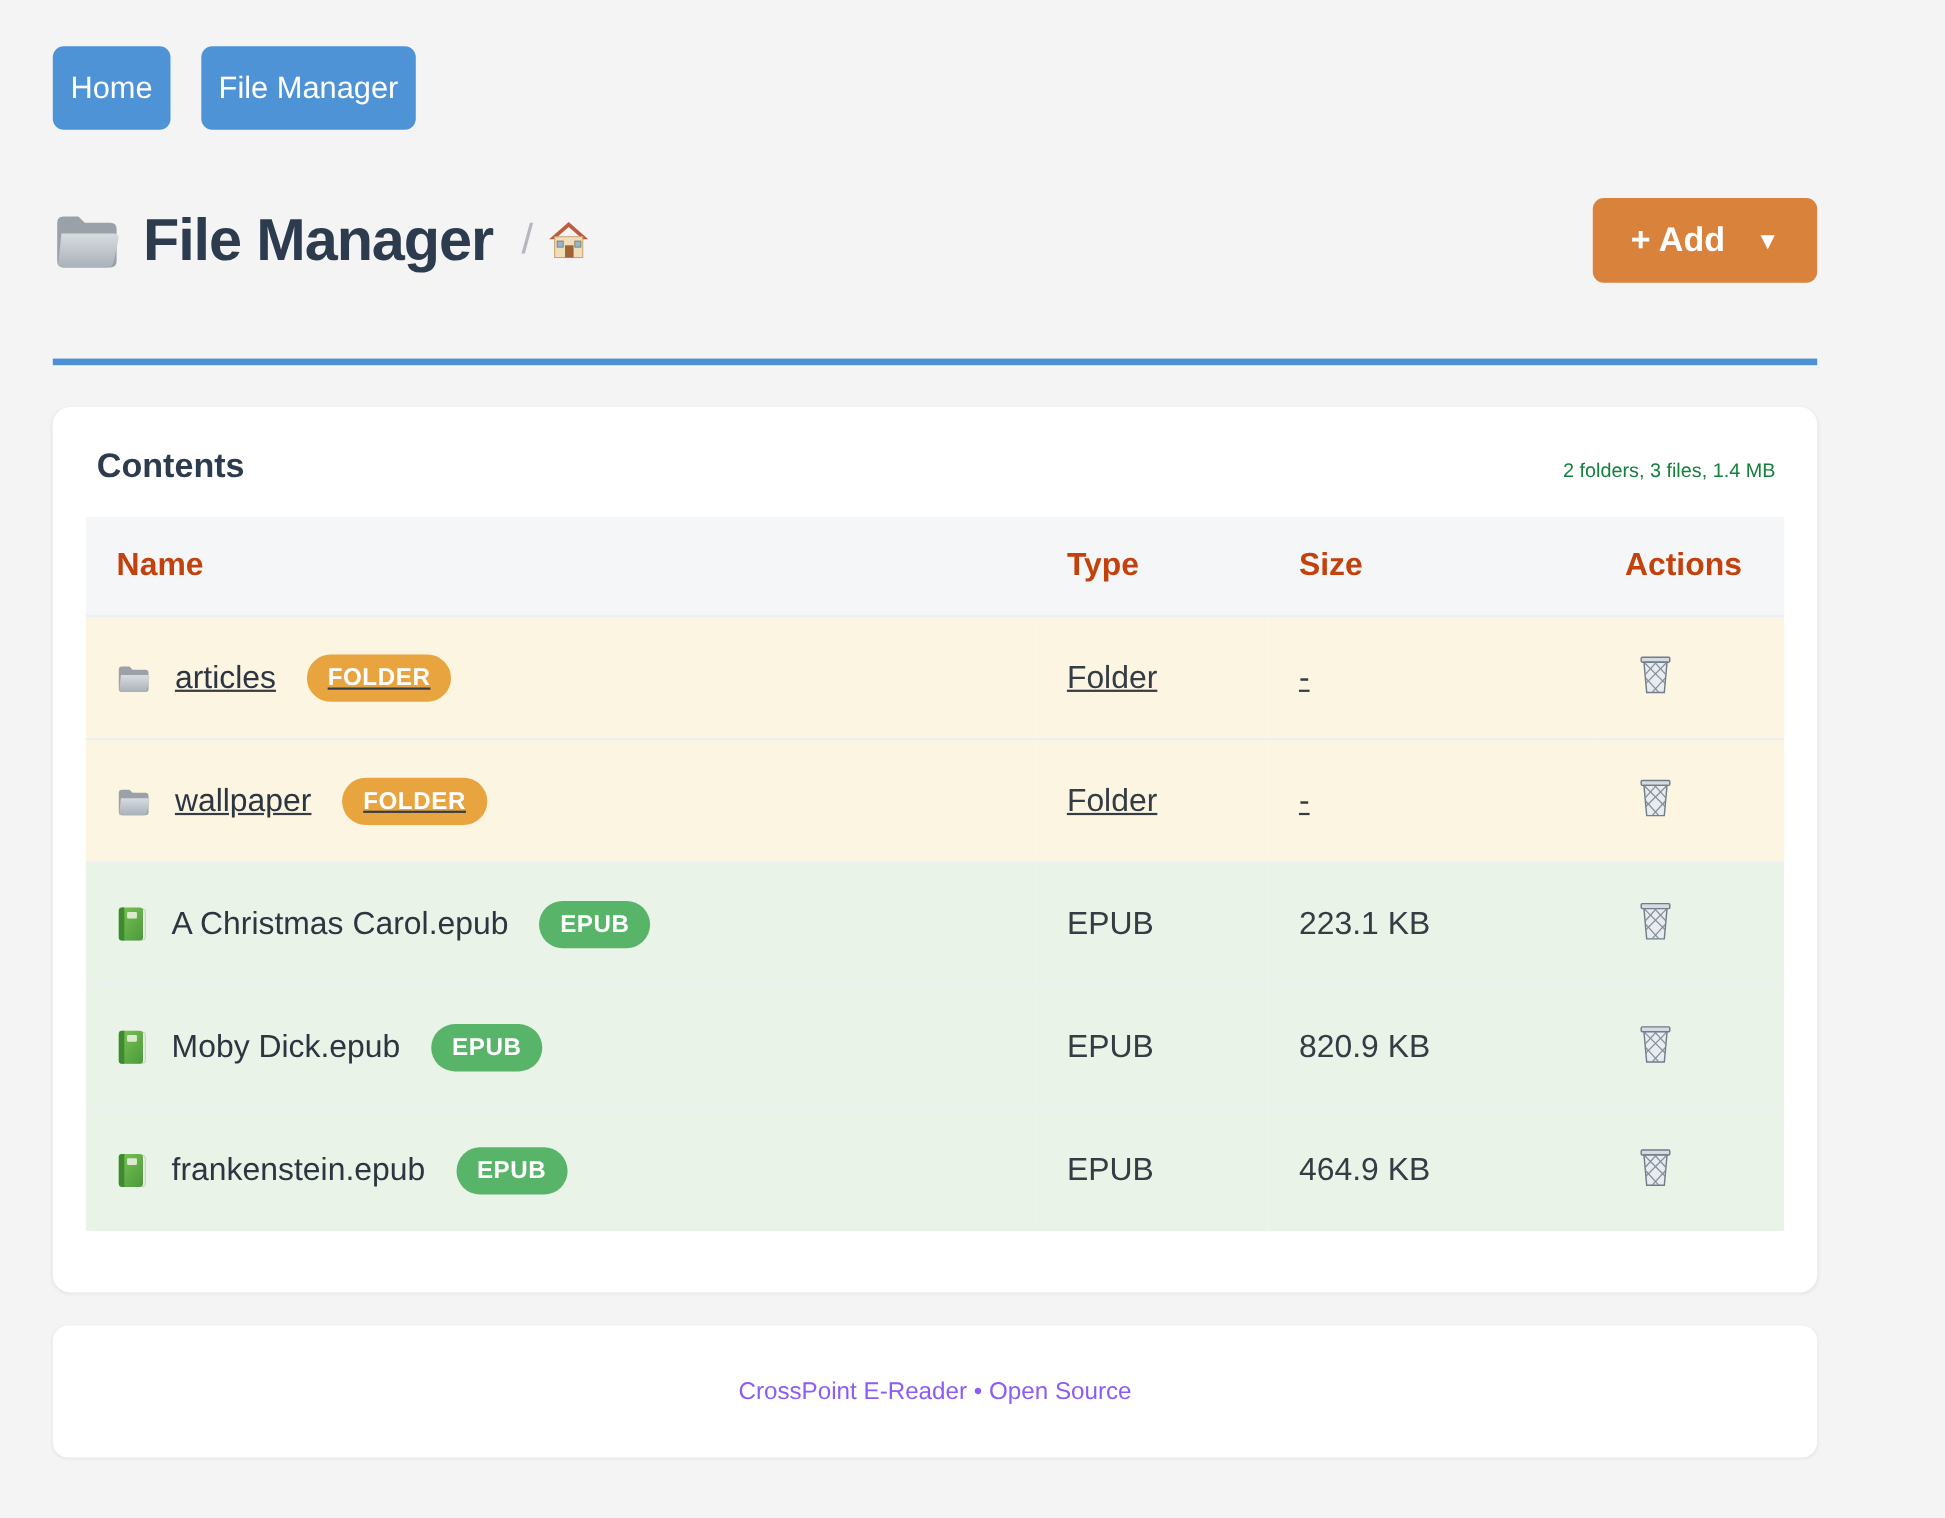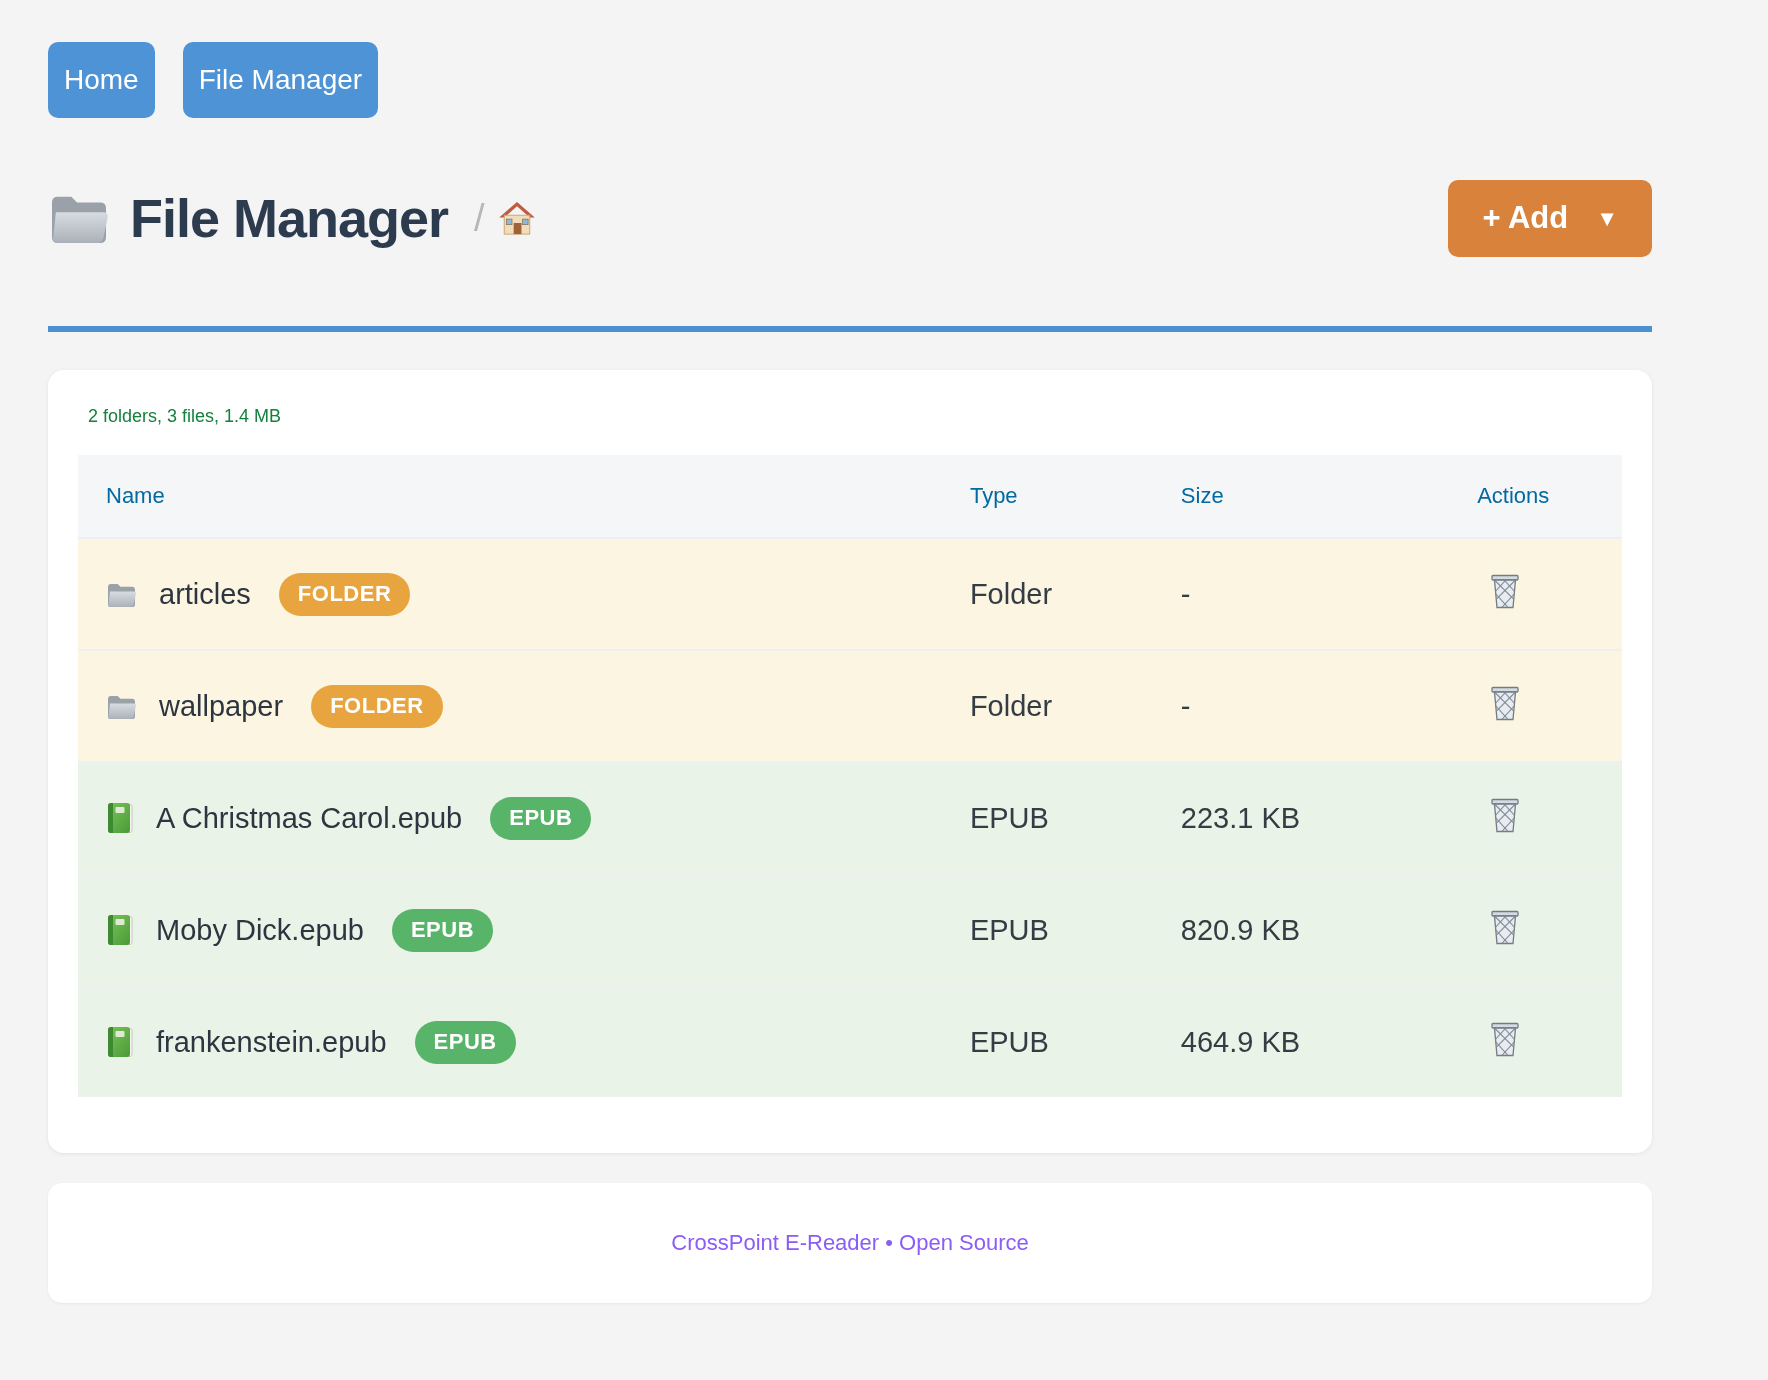--- a/index.html
+++ b/index.html
@@ -47,26 +47,26 @@
 
   table.files{
     width:100%;border-collapse:collapse;table-layout:fixed;
     font-size:29px;color:#343c44;
   }
   col.c-name{width:860px;}
   col.c-type{width:210px;}
   col.c-size{width:295px;}
   col.c-act{width:172px;}
   .files thead th{
-    background:#f4f6f8;text-align:left;color:#0369a1;
-    font-size:22px;font-weight:normal;padding:28px 28px;
+    background:#f4f6f8;text-align:left;color:#c2410c;
+    font-size:29px;font-weight:bold;padding:28px 28px;
   }
   .files tbody td{padding:0 28px;height:110px;}
   .files tbody tr{border-top:2px solid #edf0f2;}
-  tr.row-folder{background:#fcf5e1;}
+  tr.row-folder{background:#fcf5e1;text-decoration:underline;}
   tr.row-epub{background:#e9f3e7;}
   .name-cell{display:flex;align-items:center;gap:22px;}
   .name-text{color:#2d3640;}
   .badge{
     display:inline-flex;align-items:center;border-radius:999px;
     padding:8px 19px 9px;font-size:22px;font-weight:bold;color:#ffffff;
     letter-spacing:.5px;margin-left:6px;
   }
   .badge-folder{background:#e8a43f;}
   .badge-epub{background:#57b469;}
@@ -133,20 +133,21 @@
     <button class="add-btn">
       <span>+ Add</span>
       <span class="add-caret">▼</span>
     </button>
   </div>
 
   <div class="rule"></div>
 
   <div class="card">
     <div class="card-head">
+      <h2 class="card-title">Contents</h2>
       <span class="card-summary">2 folders, 3 files, 1.4 MB</span>
     </div>
 
     <table class="files">
       <colgroup>
           <col class="c-name">
           <col class="c-type">
           <col class="c-size">
           <col class="c-act">
         </colgroup>

